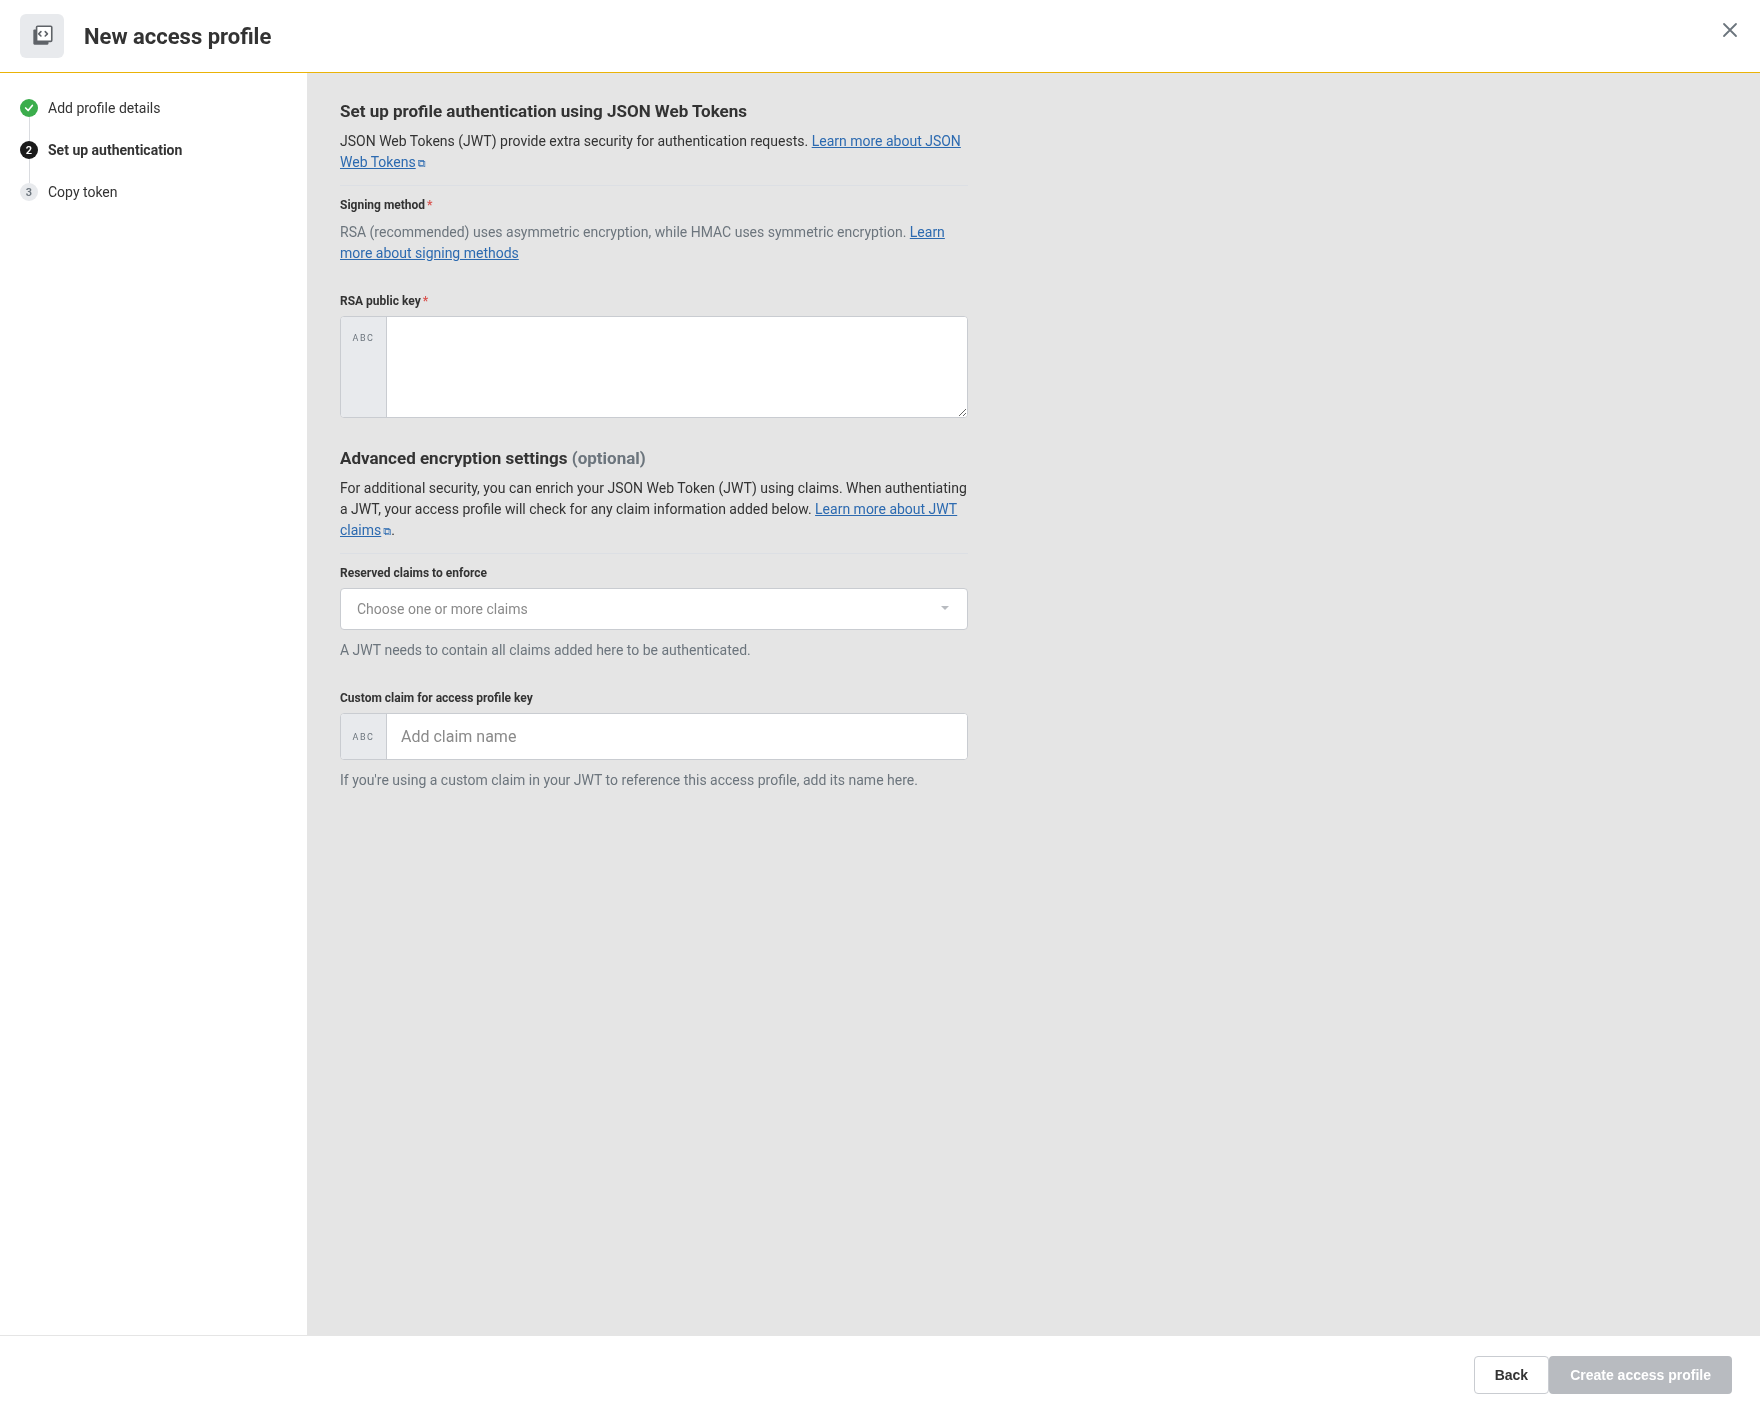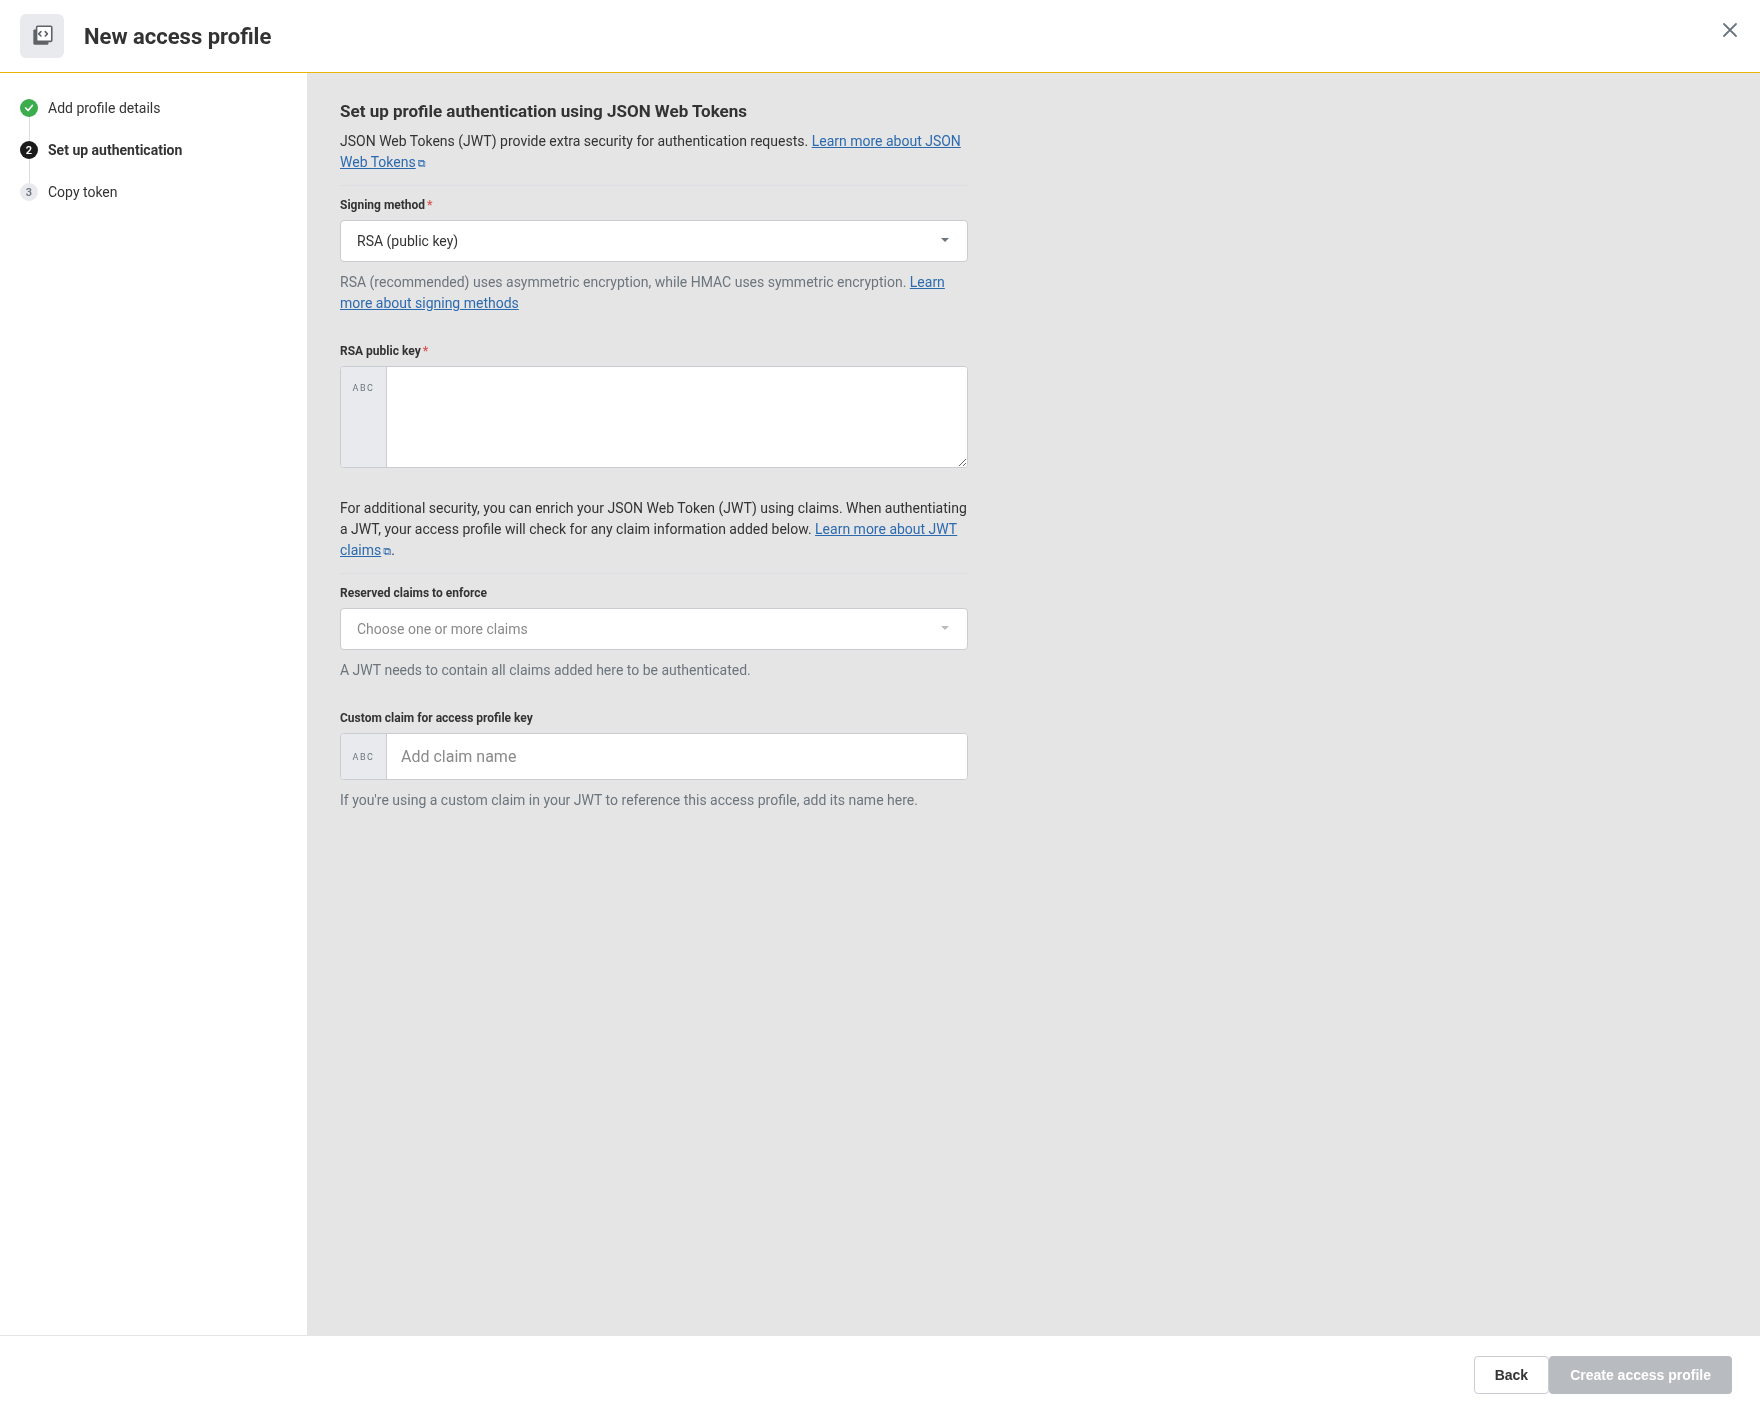--- a/index.html
+++ b/index.html
@@ -326,43 +326,38 @@
       <h2 class="section-title">Set up profile authentication using JSON Web Tokens</h2>
       <p class="section-desc">
         <span>JSON Web Tokens (JWT) provide extra security for authentication requests. </span><a class="link"><span>Learn more about JSON Web Tokens</span><span class="external-icon">⧉</span></a>
       </p>
       <hr class="divider">
 
       <div class="field-group">
         <label class="field-label">
           <span>Signing method</span><span class="required">*</span>
         </label>
-        <div class="select-wrap">
-          <span class="select-value">RSA (public key)</span>
-          <span class="caret">
-            <svg width="12" height="12" viewBox="0 0 12 12">
-                <path d="M2 4 L6 8 L10 4" fill="currentColor"></path>
-              </svg>
-          </span>
-        </div>
         <p class="help-text">
           <span>RSA (recommended) uses asymmetric encryption, while HMAC uses symmetric encryption. </span><a class="link">Learn more about signing methods</a>
         </p>
       </div>
 
       <div class="field-group">
         <label class="field-label">
           <span>RSA public key</span><span class="required">*</span>
         </label>
         <div class="textarea-wrap">
           <div class="textarea-prefix">ABC</div>
           <textarea class="textarea" style=""></textarea>
         </div>
       </div>
 
+      <div class="subtitle-row">
+        <span class="section-subtitle">Advanced encryption settings </span><span class="section-subtitle optional">(optional)</span>
+      </div>
       <p class="section-desc">
         <span>For additional security, you can enrich your JSON Web Token (JWT) using claims. When authentiating a JWT, your access profile will check for any claim information added below. </span><a class="link"><span>Learn more about JWT claims</span><span class="external-icon">⧉</span></a><span>.</span>
       </p>
       <hr class="divider">
 
       <div class="field-group">
         <label class="field-label">Reserved claims to enforce</label>
         <div class="select-wrap">
           <span class="select-placeholder">Choose one or more claims</span>
           <span class="caret muted">

